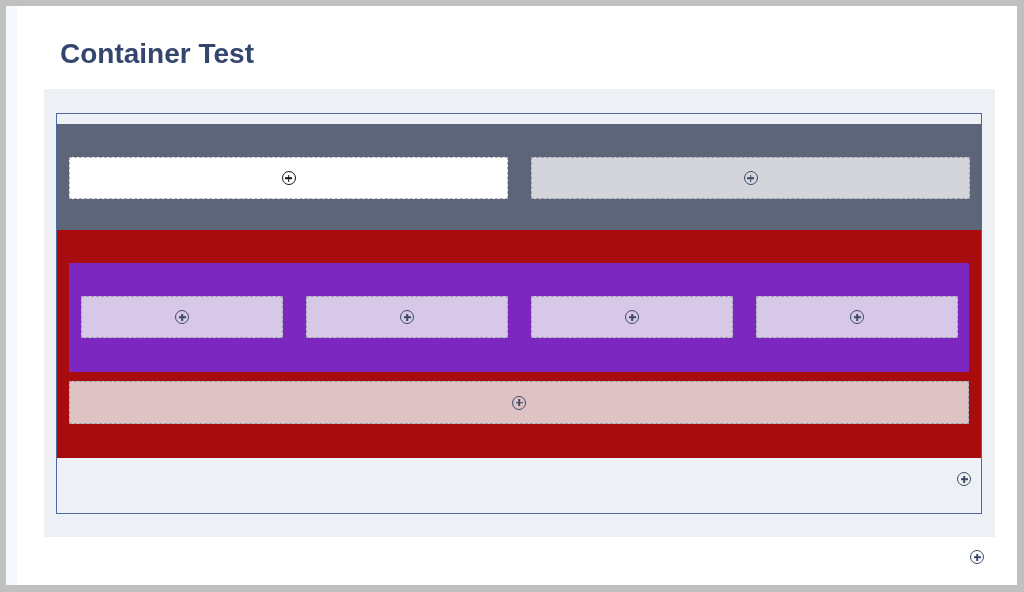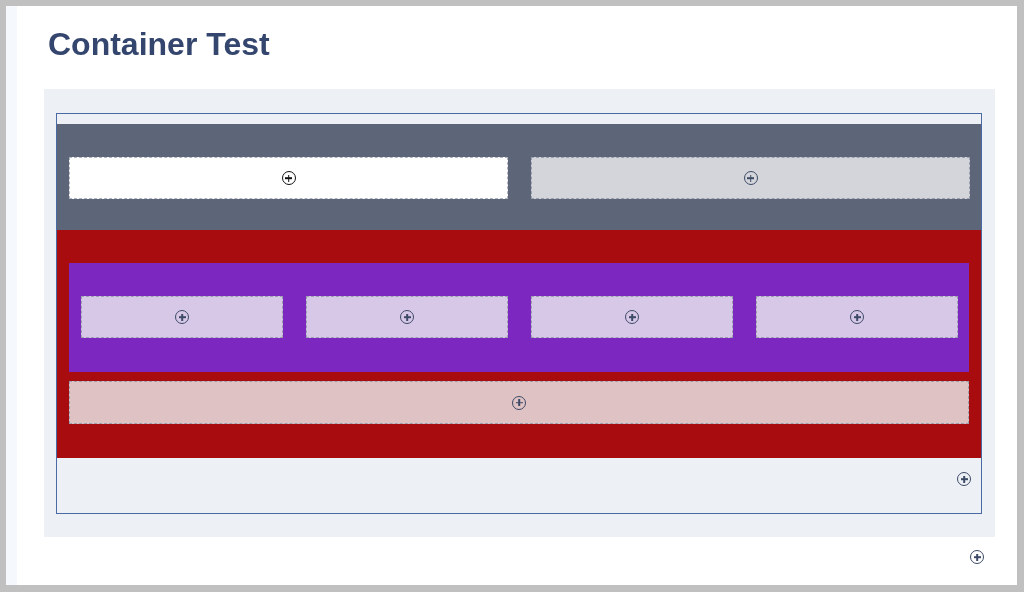--- a/index.html
+++ b/index.html
@@ -1,19 +1,19 @@
 <!DOCTYPE html>
 <html><head>
 <meta charset="utf-8">
 <style>
   html,body{margin:0;padding:0;}
   body{width:1024px;height:592px;background:#c0c0c0;position:relative;overflow:hidden;font-family:"Liberation Sans",sans-serif;}
   .page{position:absolute;left:6px;top:6px;width:1011px;height:579px;background:#ffffff;}
   .strip{position:absolute;left:0;top:0;width:11px;height:579px;background:#f5f8fc;}
-  .title{position:absolute;left:38px;top:16px;font-size:32px;font-weight:bold;color:#34466e;margin:4px;}
+  .title{position:absolute;left:38px;top:16px;font-size:28px;font-weight:bold;color:#34466e;margin:16px;}
   .section{position:absolute;left:38px;top:83px;width:951px;height:448px;background:#edf1f6;}
   .container{position:absolute;left:12px;top:24px;width:924px;height:399px;border:1px solid #4a6aa5;background:#edf1f6;}
   .band-gray{position:absolute;left:0;top:10px;width:924px;height:106px;background:#5d6678;}
   .band-red{position:absolute;left:0;top:116px;width:924px;height:228px;background:#a80c0e;}
   .box{position:absolute;border:1px dashed #9aa0ad;box-sizing:border-box;display:flex;align-items:center;justify-content:center;}
   .purple{position:absolute;left:12px;top:33px;width:900px;height:109px;background:#7b27c0;}
   .plus{width:14px;height:14px;border:1.6px solid #3c4a66;border-radius:50%;box-sizing:border-box;position:relative;display:inline-block;}
   .plus::before,.plus::after{content:"";position:absolute;background:#3c4a66;}
   .plus::before{left:2.5px;right:2.5px;top:50%;height:1.6px;transform:translateY(-50%);}
   .plus::after{top:2.5px;bottom:2.5px;left:50%;width:1.6px;transform:translateX(-50%);}

